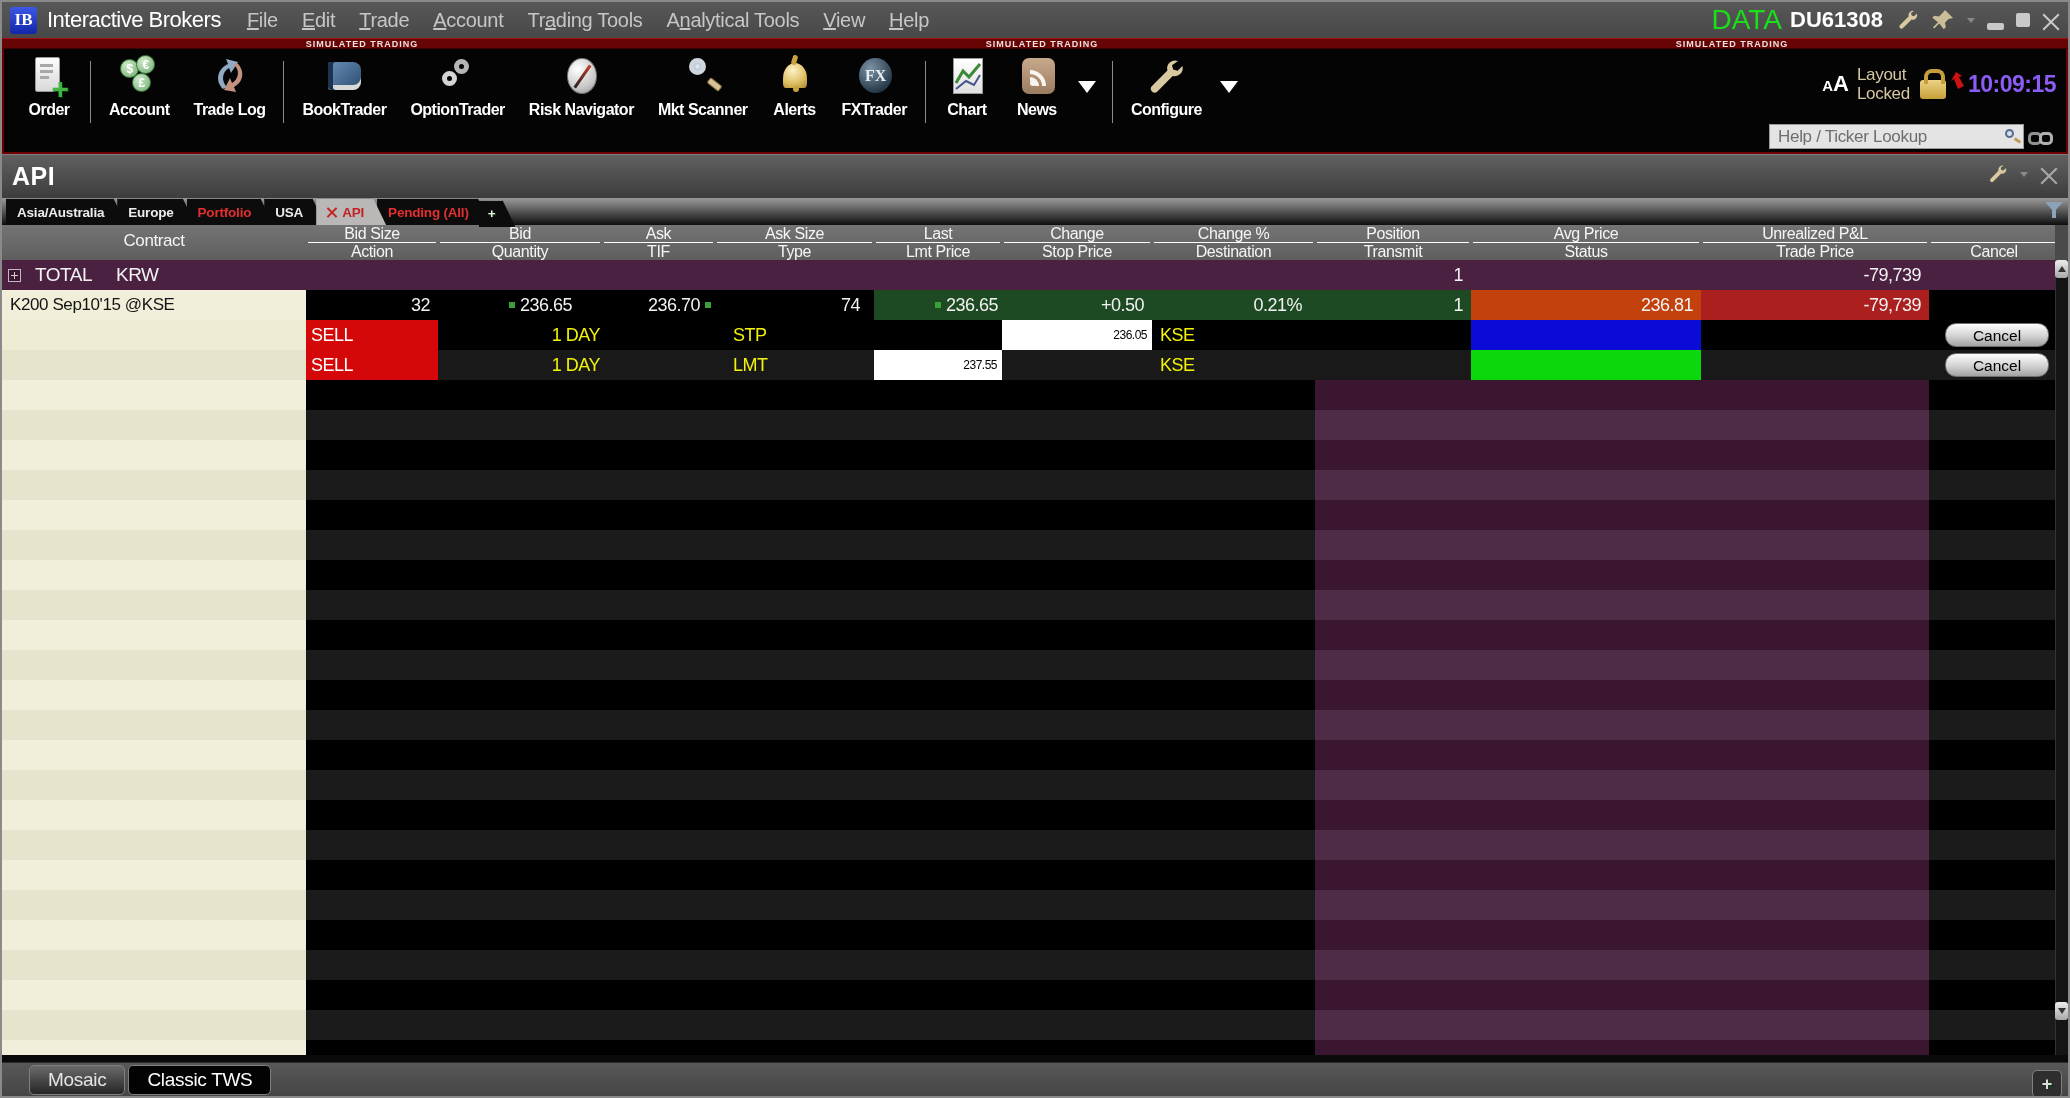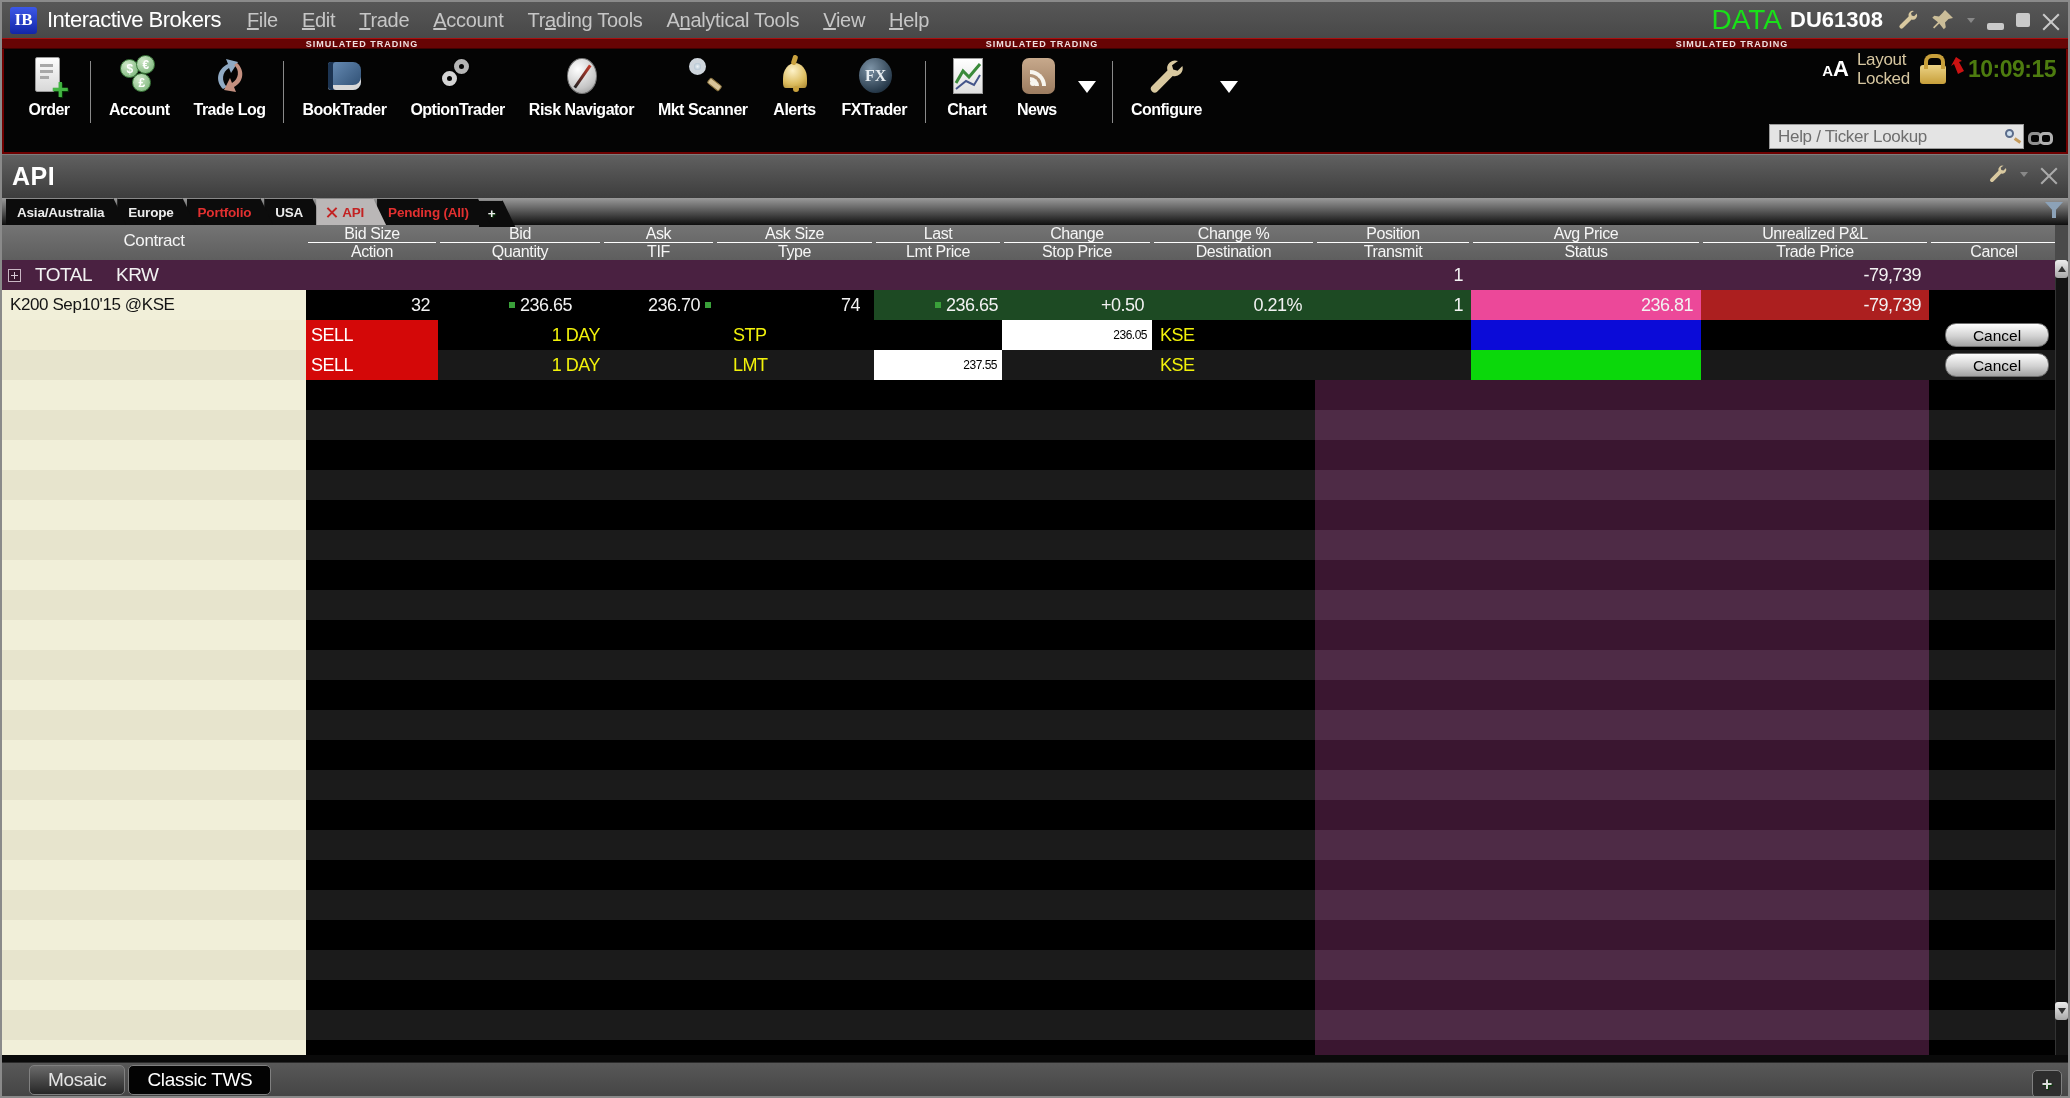--- a/index.html
+++ b/index.html
@@ -76,28 +76,28 @@
     background:radial-gradient(circle at 35% 30%,#7d93a6,#2a3d4e 70%,#0d1a25);
     color:#e8eef2; font:bold 16px "Liberation Serif", serif; display:flex; align-items:center; justify-content:center; }
   
   .chartic { position:absolute; left:9px; top:3px; width:30px; height:36px; background:linear-gradient(#fff,#e0e0e0); border:1px solid #999; }
   
   .rss { position:absolute; left:8px; top:3px; width:33px; height:36px; border-radius:7px; background:linear-gradient(#c7a98c,#9c7c60); }
   .rss .dot { position:absolute; left:8px; bottom:8px; width:6px; height:6px; border-radius:50%; background:#f7f5ef; }
   .rss .arc1 { position:absolute; left:8px; bottom:8px; width:9px; height:9px; border-top:4px solid #f7f5ef; border-right:4px solid #f7f5ef; border-top-right-radius:100%; }
   .rss .arc2 { position:absolute; left:8px; bottom:8px; width:16px; height:16px; border-top:4px solid #f7f5ef; border-right:4px solid #f7f5ef; border-top-right-radius:100%; }
   
-  .tb-right { position:absolute; right:10px; top:0; display:flex; align-items:center; gap:8px; }
+  .tb-right { position:absolute; right:10px; top:15px; display:flex; align-items:center; gap:8px; }
   .fontAA { color:#fff; font-weight:bold; }
   .fontAA .a1 { font-size:15px; } .fontAA .a2 { font-size:22px; }
   .laylock { color:#d6c6a0; font-size:17px; line-height:19px; letter-spacing:-0.3px; }
   .lockwrap { position:relative; width:42px; height:40px; }
   .lock { position:absolute; left:2px; top:16px; width:26px; height:19px; background:linear-gradient(#ecd386,#c79f3a); border-radius:3px; }
   .lock::before { content:''; position:absolute; left:4px; top:-11px; width:13px; height:11px; border:4px solid #c79f3a; border-bottom:none; border-radius:8px 8px 0 0; }
-  .clock { color:#4d7c0f; font-weight:bold; font-size:23px; letter-spacing:-0.5px; }
+  .clock { color:#8b5cf6; font-weight:bold; font-size:23px; letter-spacing:-0.5px; }
   .lookup-wrap { position:absolute; right:42px; bottom:3px; display:flex; align-items:center; }
   .lookup { width:255px; height:25px; background:#e4e4e4; border:1px solid #9a9a9a; color:#6e6e6e;
     font-size:17px; font-family:"Liberation Sans",sans-serif; padding:0 24px 0 8px; letter-spacing:-0.3px; }
   .lookup::placeholder { color:#6e6e6e; opacity:1; }
   .mag { position:absolute; right:10px; top:5px; width:9px; height:9px; border:2px solid #5a6b8a; border-radius:50%; background:#cfe0ef; }
   .mag::after { content:''; position:absolute; left:7px; top:8px; width:7px; height:3px; background:#c49a5a; transform:rotate(35deg); }
   .chain-ic { position:absolute; right:8px; bottom:5px; width:30px; height:16px; }
   .chain-ic i { position:absolute; top:1px; width:14px; height:13px; border:3px solid #909090; border-radius:5px; background:transparent; }
   .chain-ic i:first-child { left:0; } .chain-ic i:last-child { left:11px; border-color:#b0b0b0; }
   
@@ -136,21 +136,21 @@
   .num { text-align:right; padding-right:8px; }
   .row.total { background:#4a2141; }
   .contract-total { display:flex; align-items:center; padding-left:6px; gap:14px; font-size:19px; }
   .exp { position:relative; width:13px; height:13px; border:1px solid #c9b6c4; background:#3a1830; flex:none; }
   .exp::before { content:''; position:absolute; left:2px; top:5px; width:7px; height:1px; background:#d8c8d4; }
   .exp::after { content:''; position:absolute; left:5px; top:2px; width:1px; height:7px; background:#d8c8d4; }
   .ccy { margin-left:10px; }
   .beige { background:#f1efd9; color:#141414; padding-left:8px; font-size:17px; letter-spacing:-0.4px; }
   .beige.alt1 { background:#efecd4; } .beige.alt2 { background:#e7e4cd; }
   .green-cell { background:#1d4a23; }
-  .avg-cell { background:#ec4899;padding-left:16px; }
+  .avg-cell { background:#c2410c;padding-left:16px; }
   .loss-cell { background:#ac1f1f; }
   .tick { display:inline-block; width:6px; height:6px; background:#3aa03a; margin:0 5px 2px 0; vertical-align:middle; }
   .tick.after { margin:0 0 2px 5px; }
   .sell-cell { background:#d40808; color:#fff; padding-left:5px; }
   .yellow { color:#f2f20a; }
   .type-cell { padding-left:18px; }
   .dest-cell { padding-left:8px; }
   .pricebox { background:#fff; color:#000; text-align:right; padding-right:5px; font-size:12px; }
   .status-cell { height:30px; }
   .row.stripe-b { background:#191919; }

